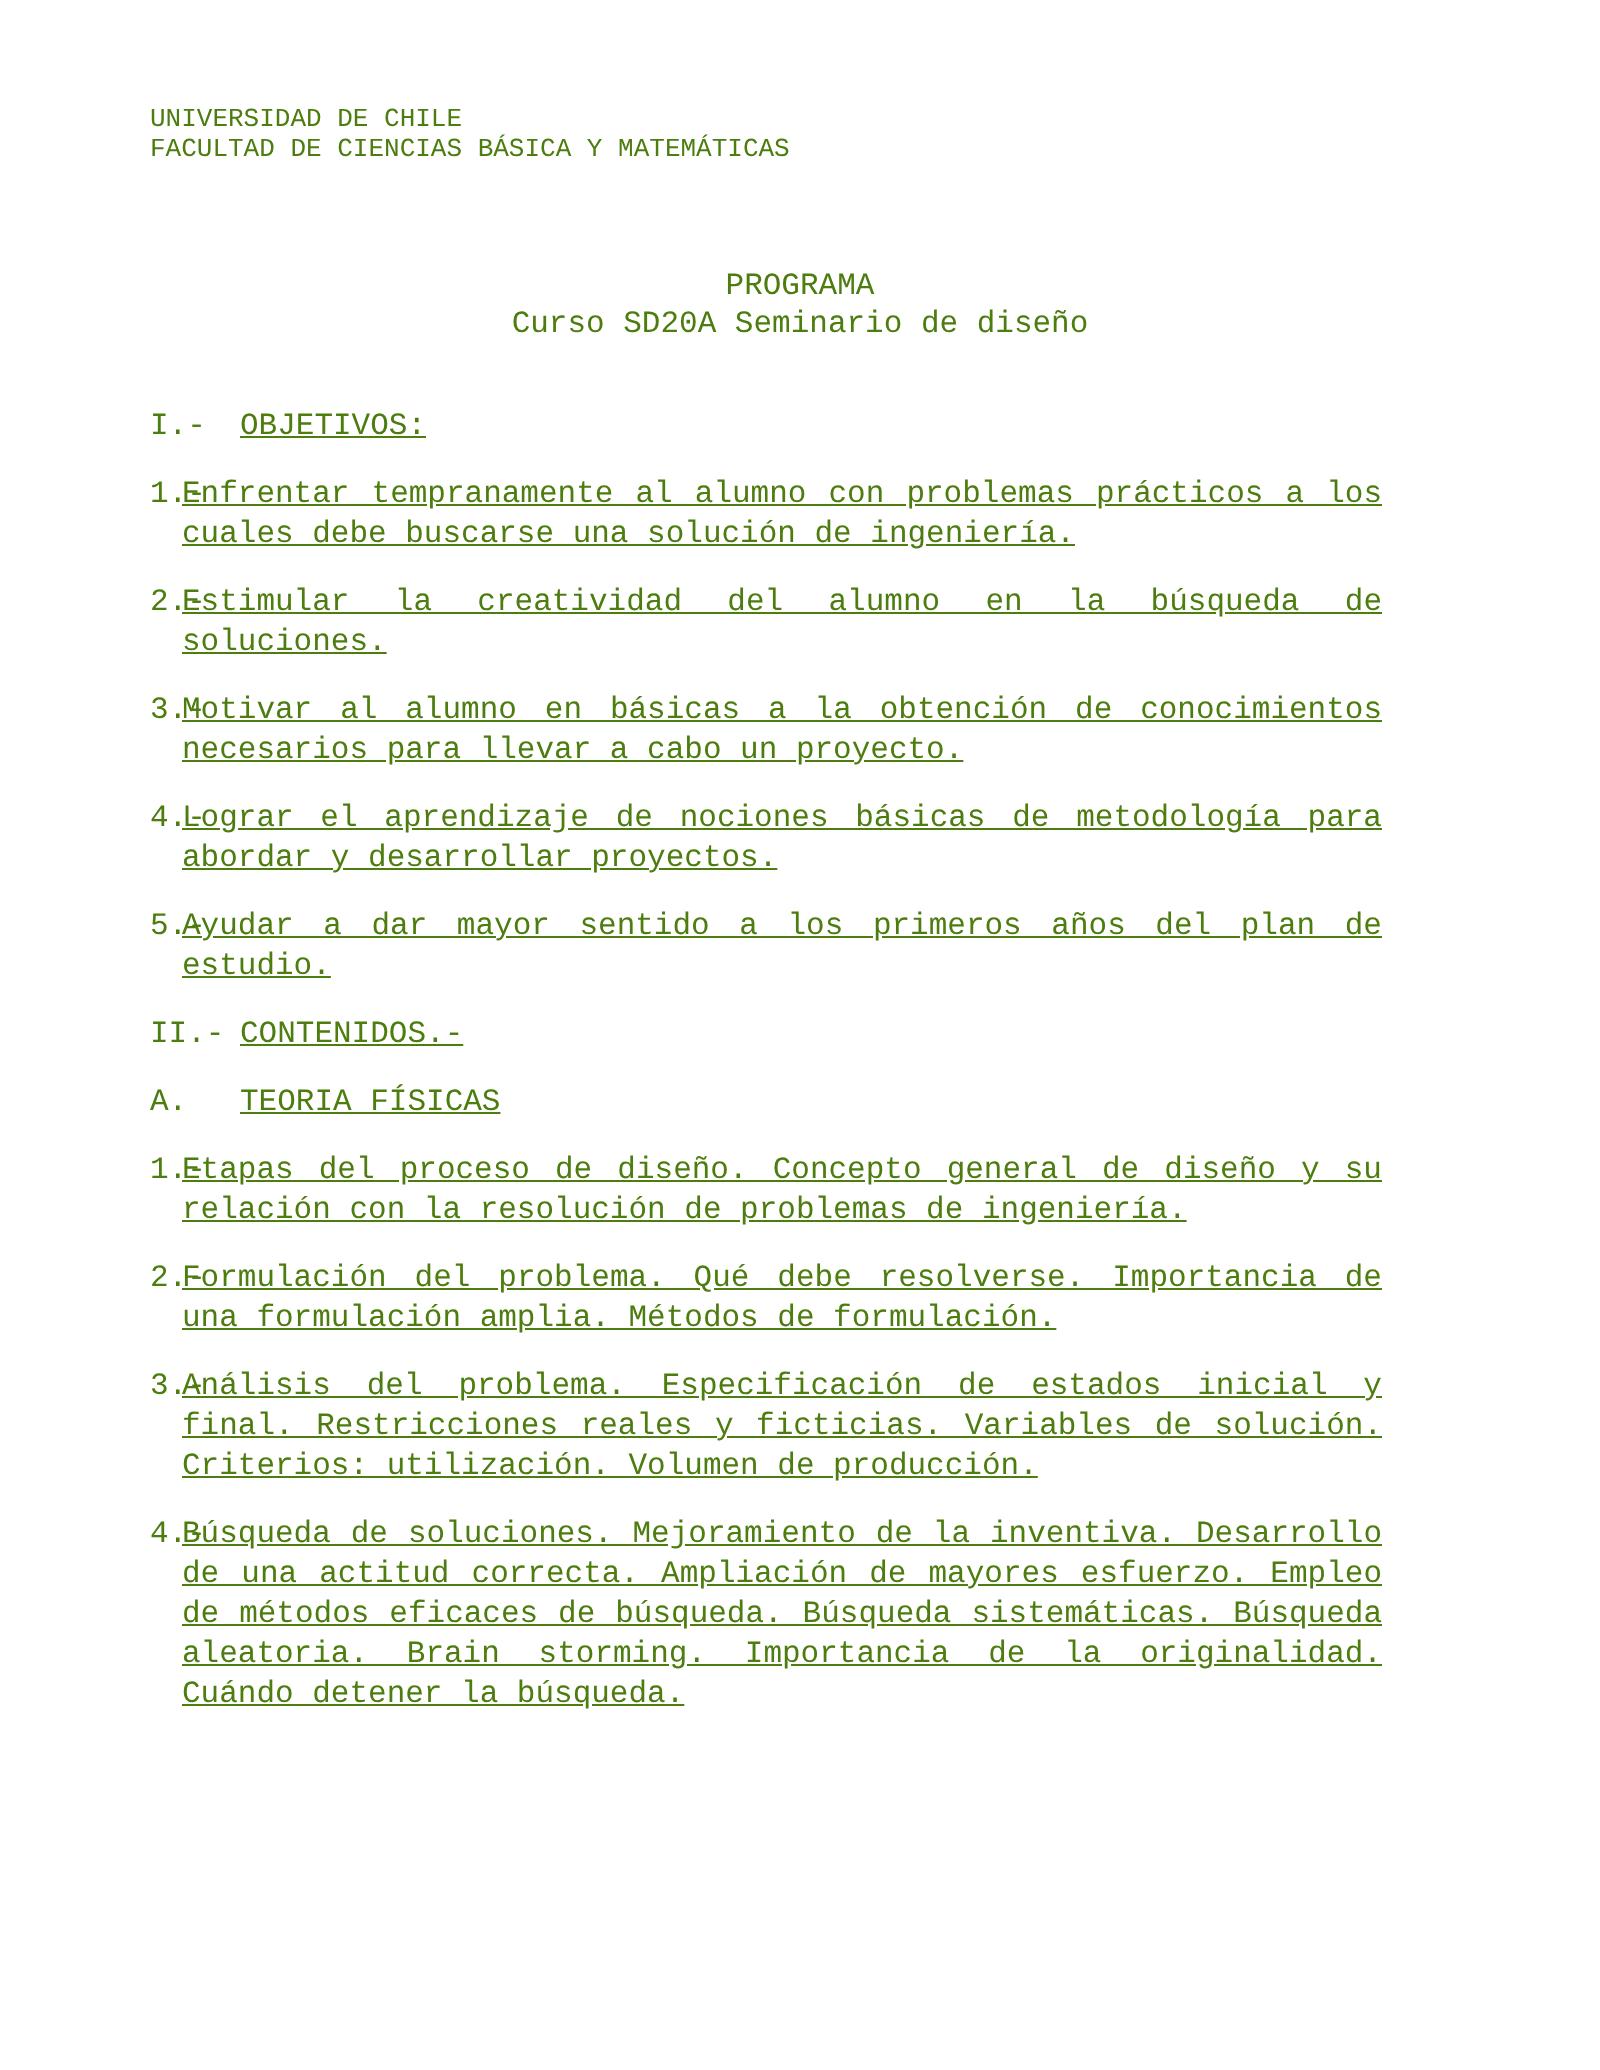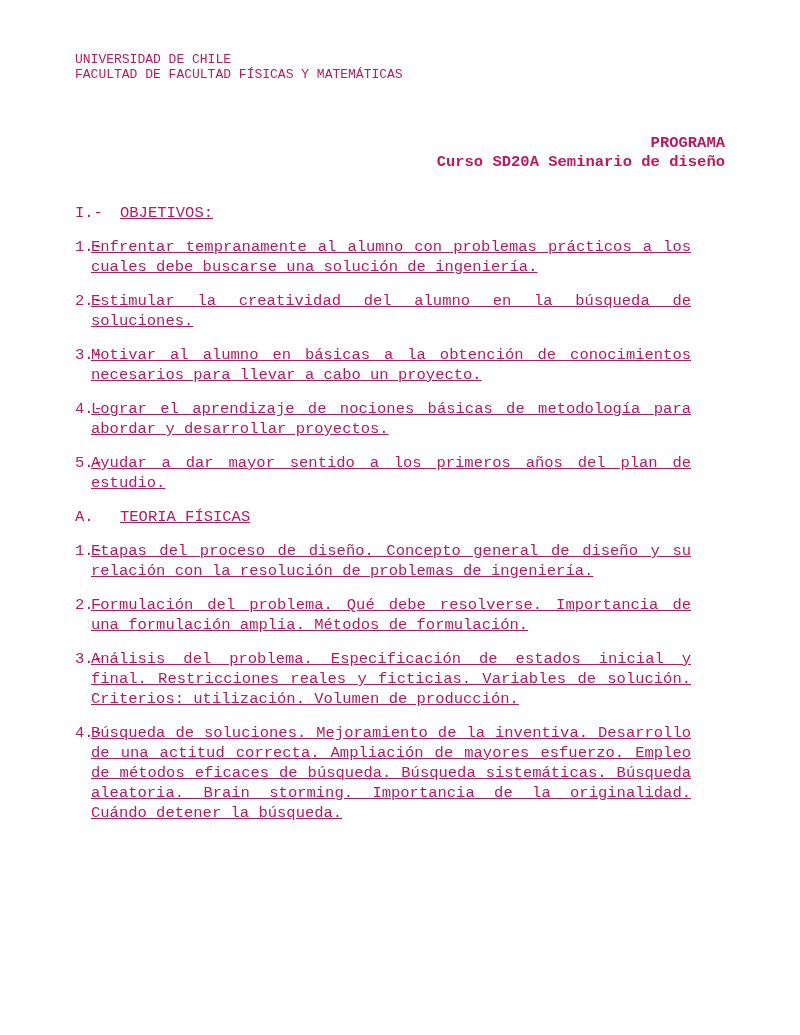--- a/index.html
+++ b/index.html
@@ -6,37 +6,37 @@
     margin: 0;
     padding: 0;
     background: #ffffff;
   }
   .page {
     position: relative;
     width: 800px;
     height: 1035px;
     margin: 0 auto;
     background: #ffffff;
-    color: #be185d;
+    color: #4d7c0f;
     box-sizing: border-box;
     padding: 52px 75px 0 75px;
     font-family: "Liberation Mono", "DejaVu Sans Mono", monospace;
     overflow: hidden;
   }
   .letterhead {
     font-size: 13px;
     line-height: 15px;
     white-space: nowrap;
   }
   .title-block {
     margin-top: 52px;
     font-size: 15.5px;
-    font-weight: bold;
+    font-weight: normal;
     line-height: 18.5px;
-    text-align: right;
+    text-align: center;
   }
   .content {
     font-size: 15.5px;
     line-height: 20px;
   }
   .block {
     position: relative;
     margin-bottom: 14px;
   }
   .first-heading {
@@ -58,21 +58,21 @@
     margin-left: 16px;
   }
 </style>
 </head>
 <body>
 
 <div class="page">
 
   <div class="letterhead">
     <div>UNIVERSIDAD DE CHILE</div>
-    <div>FACULTAD DE FACULTAD FÍSICAS Y MATEMÁTICAS</div>
+    <div>FACULTAD DE CIENCIAS BÁSICA Y MATEMÁTICAS</div>
   </div>
 
   <div class="title-block">
     <div>PROGRAMA</div>
     <div>Curso SD20A Seminario de diseño</div>
   </div>
 
   <div class="content">
 
     <div class="block heading first-heading">
@@ -98,20 +98,24 @@
     <div class="block item">
       <span class="lbl">4.-</span>
       <div class="txt">Lograr el aprendizaje de nociones básicas de metodología para abordar y desarrollar proyectos.</div>
     </div>
 
     <div class="block item">
       <span class="lbl">5.-</span>
       <div class="txt">Ayudar a dar mayor sentido a los primeros años del plan de estudio.</div>
     </div>
 
+    <div class="block heading">
+      <span class="lbl">II.-</span>
+      <div class="txt">CONTENIDOS.-</div>
+    </div>
 
     <div class="block heading">
       <span class="lbl">A.</span>
       <div class="txt">TEORIA FÍSICAS</div>
     </div>
 
     <div class="block item">
       <span class="lbl">1.-</span>
       <div class="txt">Etapas del proceso de diseño. Concepto general de diseño y su relación con la resolución de problemas de ingeniería.</div>
     </div>

